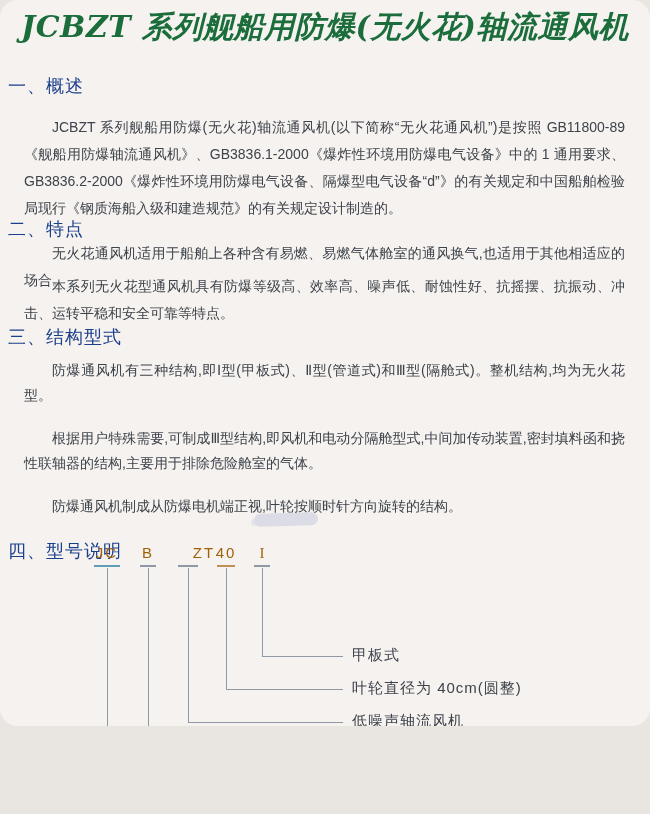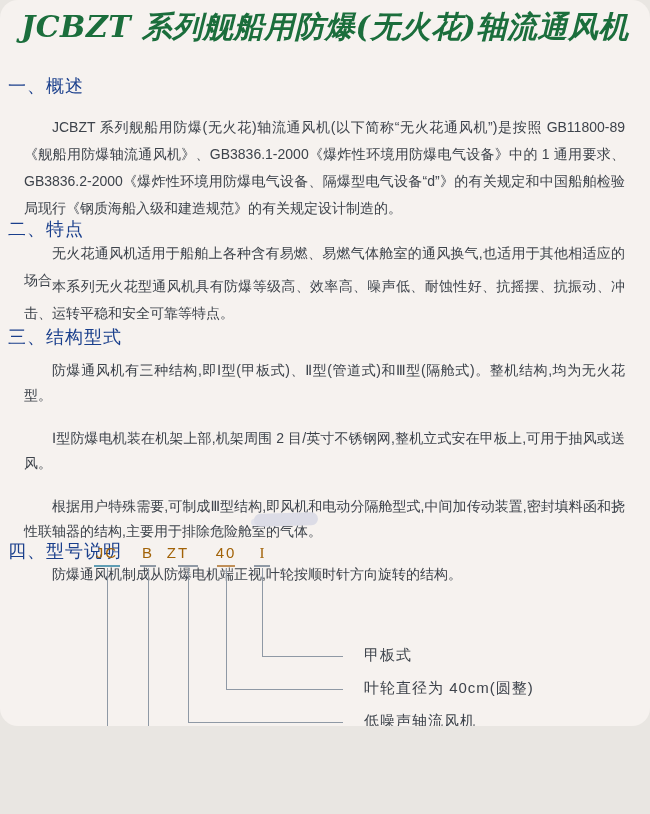--- a/index.html
+++ b/index.html
@@ -58,21 +58,21 @@
   .code{
     position:absolute;top:6px;transform:translateX(-50%);
     font-size:15px;line-height:18px;color:#a16207;letter-spacing:2px;
     white-space:nowrap;
   }
   .code.serif{font-family:"Liberation Serif", serif;letter-spacing:0;}
   .uline{position:absolute;top:27px;height:2px;background:var(--line);}
   .vline{position:absolute;top:30px;width:1px;background:var(--line);}
   .hline{position:absolute;height:1px;background:var(--line);}
   .dlabel{
-    position:absolute;left:364px;
+    position:absolute;left:352px;
     font-size:15px;line-height:20px;color:var(--body-text);
     white-space:nowrap;letter-spacing:1px;
   }
 </style>
 </head>
 <body>
 
 <div class="page">
 
   <h1 class="title">JCBZT 系列舰船用防爆(无火花)轴流通风机</h1>
@@ -87,40 +87,39 @@
   <h2 class="h h-features">二、特点</h2>
   <div class="paras s-features">
 
   <p>本系列无火花型通风机具有防爆等级高、效率高、噪声低、耐蚀性好、抗摇摆、抗振动、冲击、运转平稳和安全可靠等特点。</p>
     </div>
 
   <h2 class="h h-structure">三、结构型式</h2>
   <div class="paras s-structure">
 
   <p>防爆通风机有三种结构,即Ⅰ型(甲板式)、Ⅱ型(管道式)和Ⅲ型(隔舱式)。整机结构,均为无火花型。</p>
-      <p>Ⅰ型防爆电机装在机架上部,机架周围 2 目/英寸不锈钢网,整机立式安在甲板上,可用于抽风或送风。</p>
       <p>根据用户特殊需要,可制成Ⅲ型结构,即风机和电动分隔舱型式,中间加传动装置,密封填料函和挠性联轴器的结构,主要用于排除危险舱室的气体。</p>
       <p>防爆通风机制成从防爆电机端正视,叶轮按顺时针方向旋转的结构。</p>
     </div>
 
   <h2 class="h h-model">四、型号说明</h2>
   <div class="smudge"></div>
 
   <div class="diag">
       <div class="code" style="left: 107px;">JC</div>
       <div class="uline" style="left: 94px; width: 26px; background: rgb(95, 157, 180);"></div>
       <div class="vline" style="left: 107px; height: 220px;"></div>
       <div class="hline" style="left: 107px; top: 250px; width: 236px;"></div>
       <div class="dlabel" style="top: 239px;">舰船用</div>
       <div class="code" style="left: 148px;">B</div>
       <div class="uline" style="left: 140px; width: 16px; background: var(--line);"></div>
       <div class="vline" style="left: 148px; height: 187px;"></div>
       <div class="hline" style="left: 148px; top: 217px; width: 195px;"></div>
       <div class="dlabel" style="top: 206px;">防爆</div>
-      <div class="code" style="left: 178px;">ZT</div>
+      <div class="code" style="left: 204px;">ZT</div>
       <div class="uline" style="left: 178px; width: 20px; background: var(--line);"></div>
       <div class="vline" style="left: 188px; height: 154px;"></div>
       <div class="hline" style="left: 188px; top: 184px; width: 155px;"></div>
       <div class="dlabel" style="top: 173px;">低噪声轴流风机</div>
       <div class="code" style="left: 226px;">40</div>
       <div class="uline" style="left: 217px; width: 18px; background: rgb(192, 143, 88);"></div>
       <div class="vline" style="left: 226px; height: 121px;"></div>
       <div class="hline" style="left: 226px; top: 151px; width: 117px;"></div>
       <div class="dlabel" style="top: 140px;">叶轮直径为 40cm(圆整)</div>
       <div class="code serif" style="left: 262px;">I</div>

